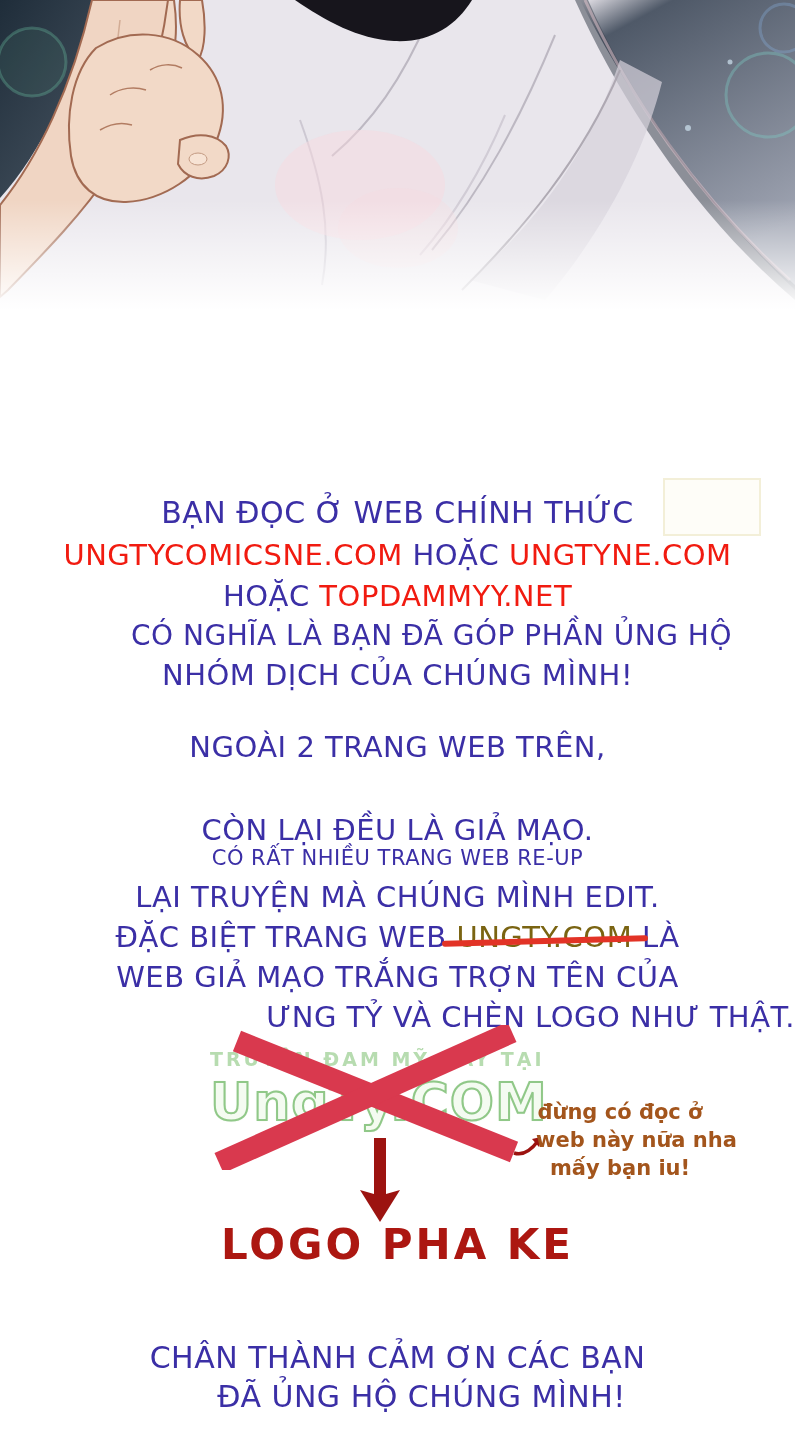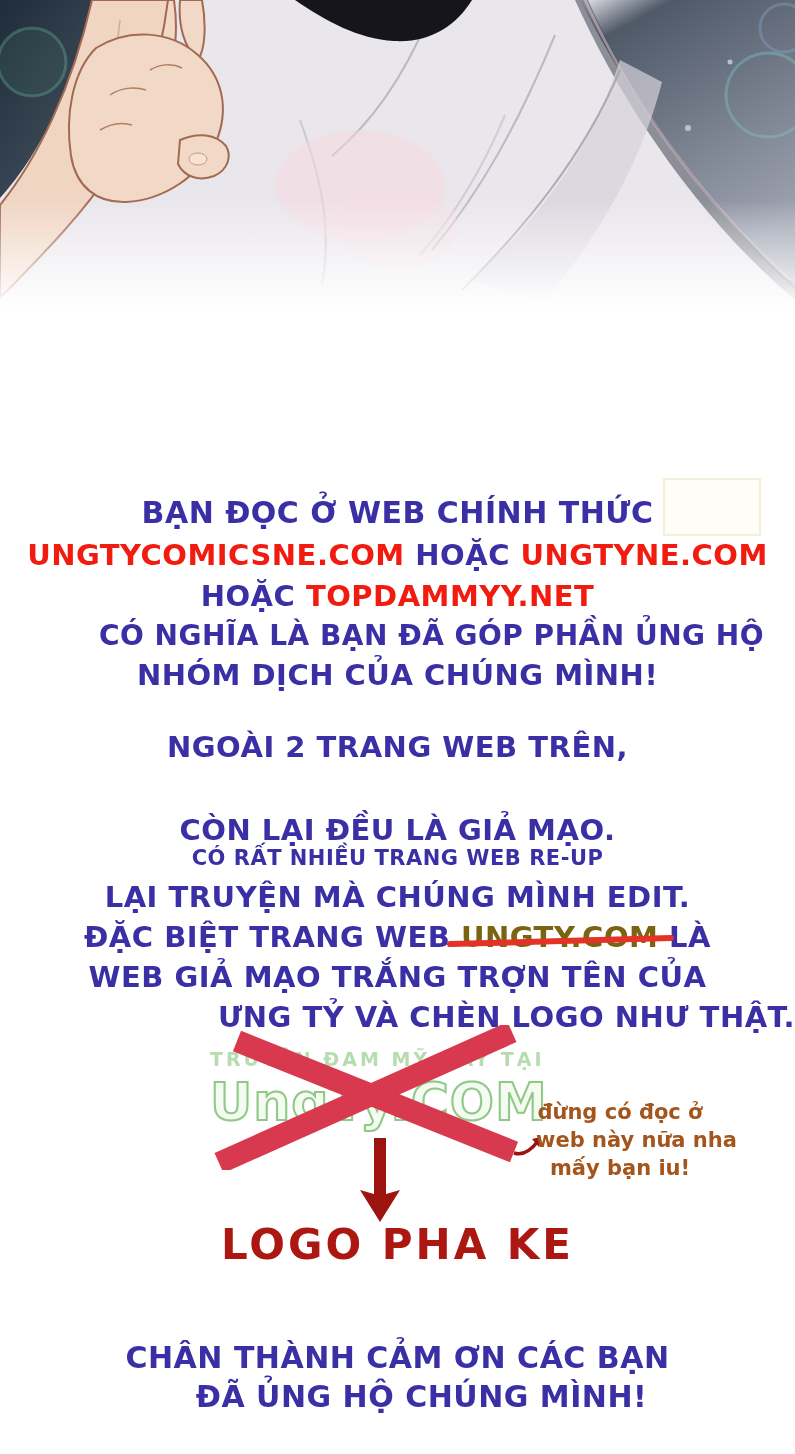--- a/index.html
+++ b/index.html
@@ -8,21 +8,21 @@
     width:795px;height:1454px;
     background:#ffffff;
     overflow:hidden;
     font-family:"DejaVu Sans", sans-serif;
   }
   .artwork{position:absolute;top:0;left:0;width:795px;height:310px;}
   
   .line{
     position:absolute;left:0;width:795px;
     text-align:center;white-space:nowrap;
-    font-weight:bold;
+    font-weight:normal;
     color:#3b2fa6;
     font-size:28px;letter-spacing:0.5px;
     line-height:40px;
   }
   .red{color:#f11b10;}
   .blue{color:#3b2fa6;}
   .struck{
     color:#7a6412;position:relative;display:inline-block;
   }
   .struck::before{

